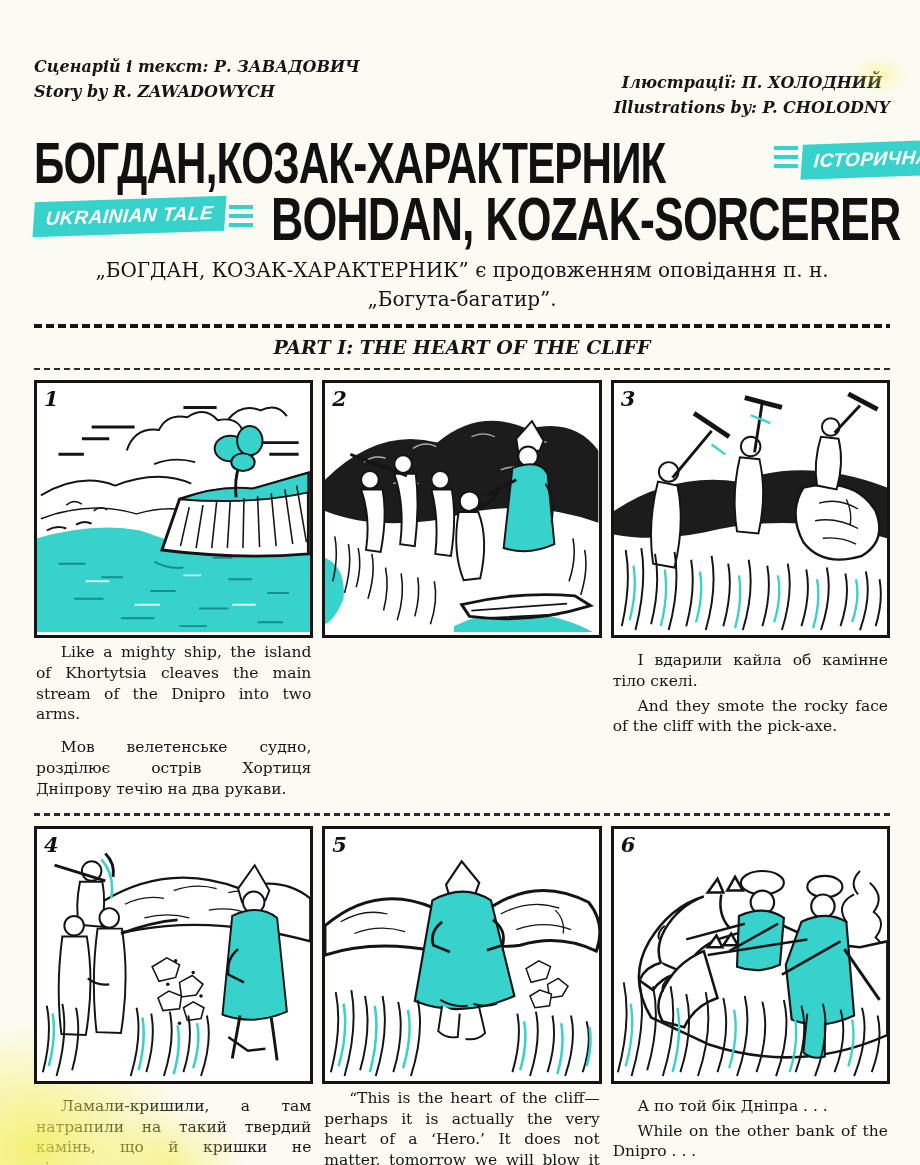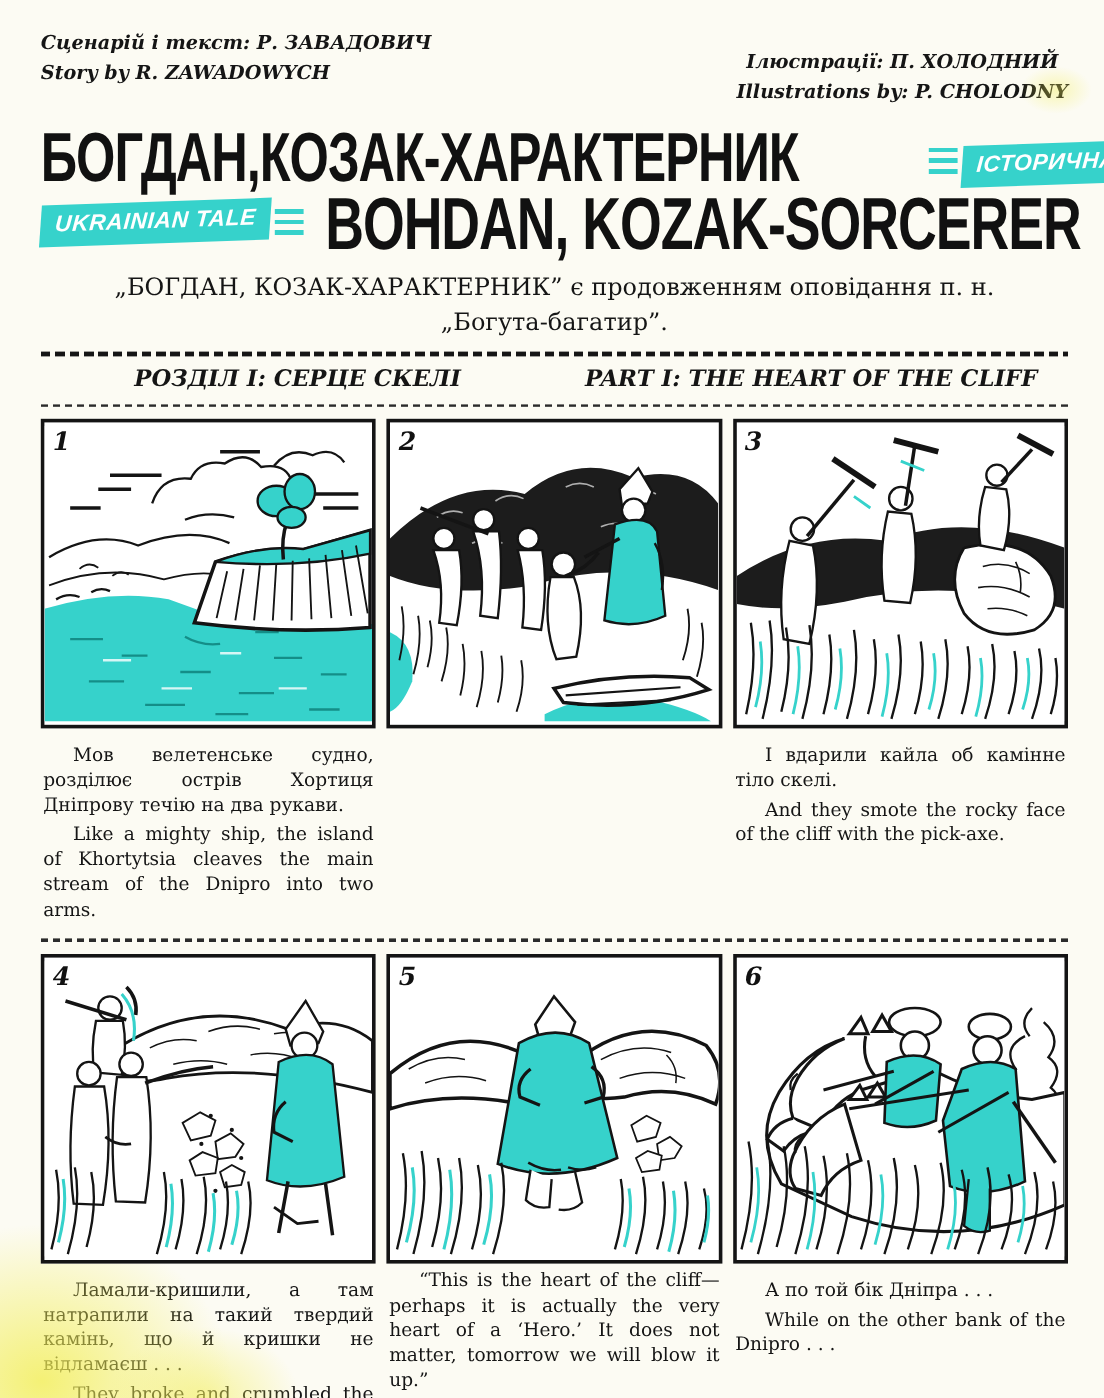--- a/index.html
+++ b/index.html
@@ -9,38 +9,38 @@
   }
   *{box-sizing:border-box;margin:0;padding:0;}
   html,body{width:920px;height:1165px;}
   body{
     background:var(--paper);
     color:var(--ink);
     font-family:"DejaVu Serif", serif;
     position:relative;
     overflow:hidden;
   }
-  .page{position:relative;width:920px;height:1165px;padding:24px 30px 0 34px;}
+  .page{position:relative;width:920px;height:1165px;padding:55px 30px 0 34px;}
 
   
   .stain{position:absolute;pointer-events:none;}
   .stain-bl{left:-20px;bottom:-10px;width:220px;height:160px;
     background:radial-gradient(ellipse at 25% 85%, rgba(242,238,86,.8), rgba(242,238,86,0) 68%);}
   .stain-bl2{left:90px;bottom:0;width:160px;height:60px;
     background:radial-gradient(ellipse at 50% 100%, rgba(242,238,86,.55), rgba(242,238,86,0) 70%);}
   .stain-tr{right:10px;top:55px;width:60px;height:40px;
     background:radial-gradient(ellipse, rgba(242,238,86,.4), rgba(242,238,86,0) 70%);}
 
   
   .credits{display:flex;justify-content:space-between;font-style:italic;font-weight:bold;font-size:16px;line-height:1.55;}
   .credits .right{text-align:center;margin-top:16px;}
 
   
   .title-block{margin-top:14px;position:relative;}
-  .trow{display:flex;align-items:flex-end;}
+  .trow{display:flex;align-items:flex-start;}
   .big-title{
     font-family:"Liberation Sans", sans-serif;
     font-weight:800;font-size:49px;line-height:1;letter-spacing:-1px;
     transform:scale(.86,1.18);transform-origin:left top;white-space:nowrap;color:#111;
   }
   .big-title.en{font-size:52px;}
   .badge-wrap{display:flex;align-items:center;}
   .stripes{width:24px;height:24px;margin:0 4px;
     background:repeating-linear-gradient(180deg,var(--cy) 0 4px,transparent 4px 9px);}
   .badge{
@@ -116,21 +116,20 @@
     </div>
   </div>
 
   <div class="intro">
     <div class="col">„БОГДАН, КОЗАК-ХАРАКТЕРНИК” є продовженням оповідання п. н. „Богута-багатир”.</div>
   </div>
 
   <div class="dashes"></div>
 
   <div class="chapter">
-    <div class="col">РОЗДІЛ І: СЕРЦЕ СКЕЛІ</div>
     <div class="col">PART I: THE HEART OF THE CLIFF</div>
   </div>
 
   <div class="dashes thin"></div>
 
   <div class="comic-row">
 
     <div class="cell">
       <div class="panel">
         <span class="pnum">1</span>
@@ -161,22 +160,22 @@
           </g>
           <path d="M204 114 q-2 -18 3 -32" stroke="#141414" stroke-width="3" fill="none"></path>
           <g fill="#36d2cb" stroke="#141414" stroke-width="2">
             <ellipse cx="198" cy="64" rx="16" ry="13"></ellipse>
             <ellipse cx="218" cy="56" rx="13" ry="15"></ellipse>
             <ellipse cx="211" cy="78" rx="12" ry="9"></ellipse>
           </g>
           <path d="M10 148 q10 -6 20 -2 M40 142 q8 -5 16 -1" fill="none" stroke="#141414" stroke-width="2"></path>
         </svg>
       </div>
+      <p class="cap en">Like a mighty ship, the island of Khortytsia cleaves the main stream of the Dnipro into two arms.</p>
       <p class="cap ua">Мов велетенське судно, розділює острів Хортиця Дніпрову течію на два рукави.</p>
-      <p class="cap en">Like a mighty ship, the island of Khortytsia cleaves the main stream of the Dnipro into two arms.</p>
     </div>
 
     <div class="cell">
       <div class="panel">
         <span class="pnum">2</span>
         <svg viewBox="0 0 280 252">
           <rect width="280" height="252" fill="#ffffff"></rect>
           <path d="M0 96 Q55 42 115 58 Q158 22 208 44 Q255 32 280 66 V140 Q200 112 122 136 Q50 148 0 128 Z" fill="#1c1c1c"></path>
           <g stroke="#ffffff" stroke-width="1.4" fill="none" opacity=".65">
             <path d="M40 78 q10 -8 22 -4 M90 64 q12 -8 24 -2 M150 52 q12 -6 24 0 M205 56 q12 -4 22 2 M70 100 q14 -6 26 0 M180 86 q14 -6 26 0"></path>

